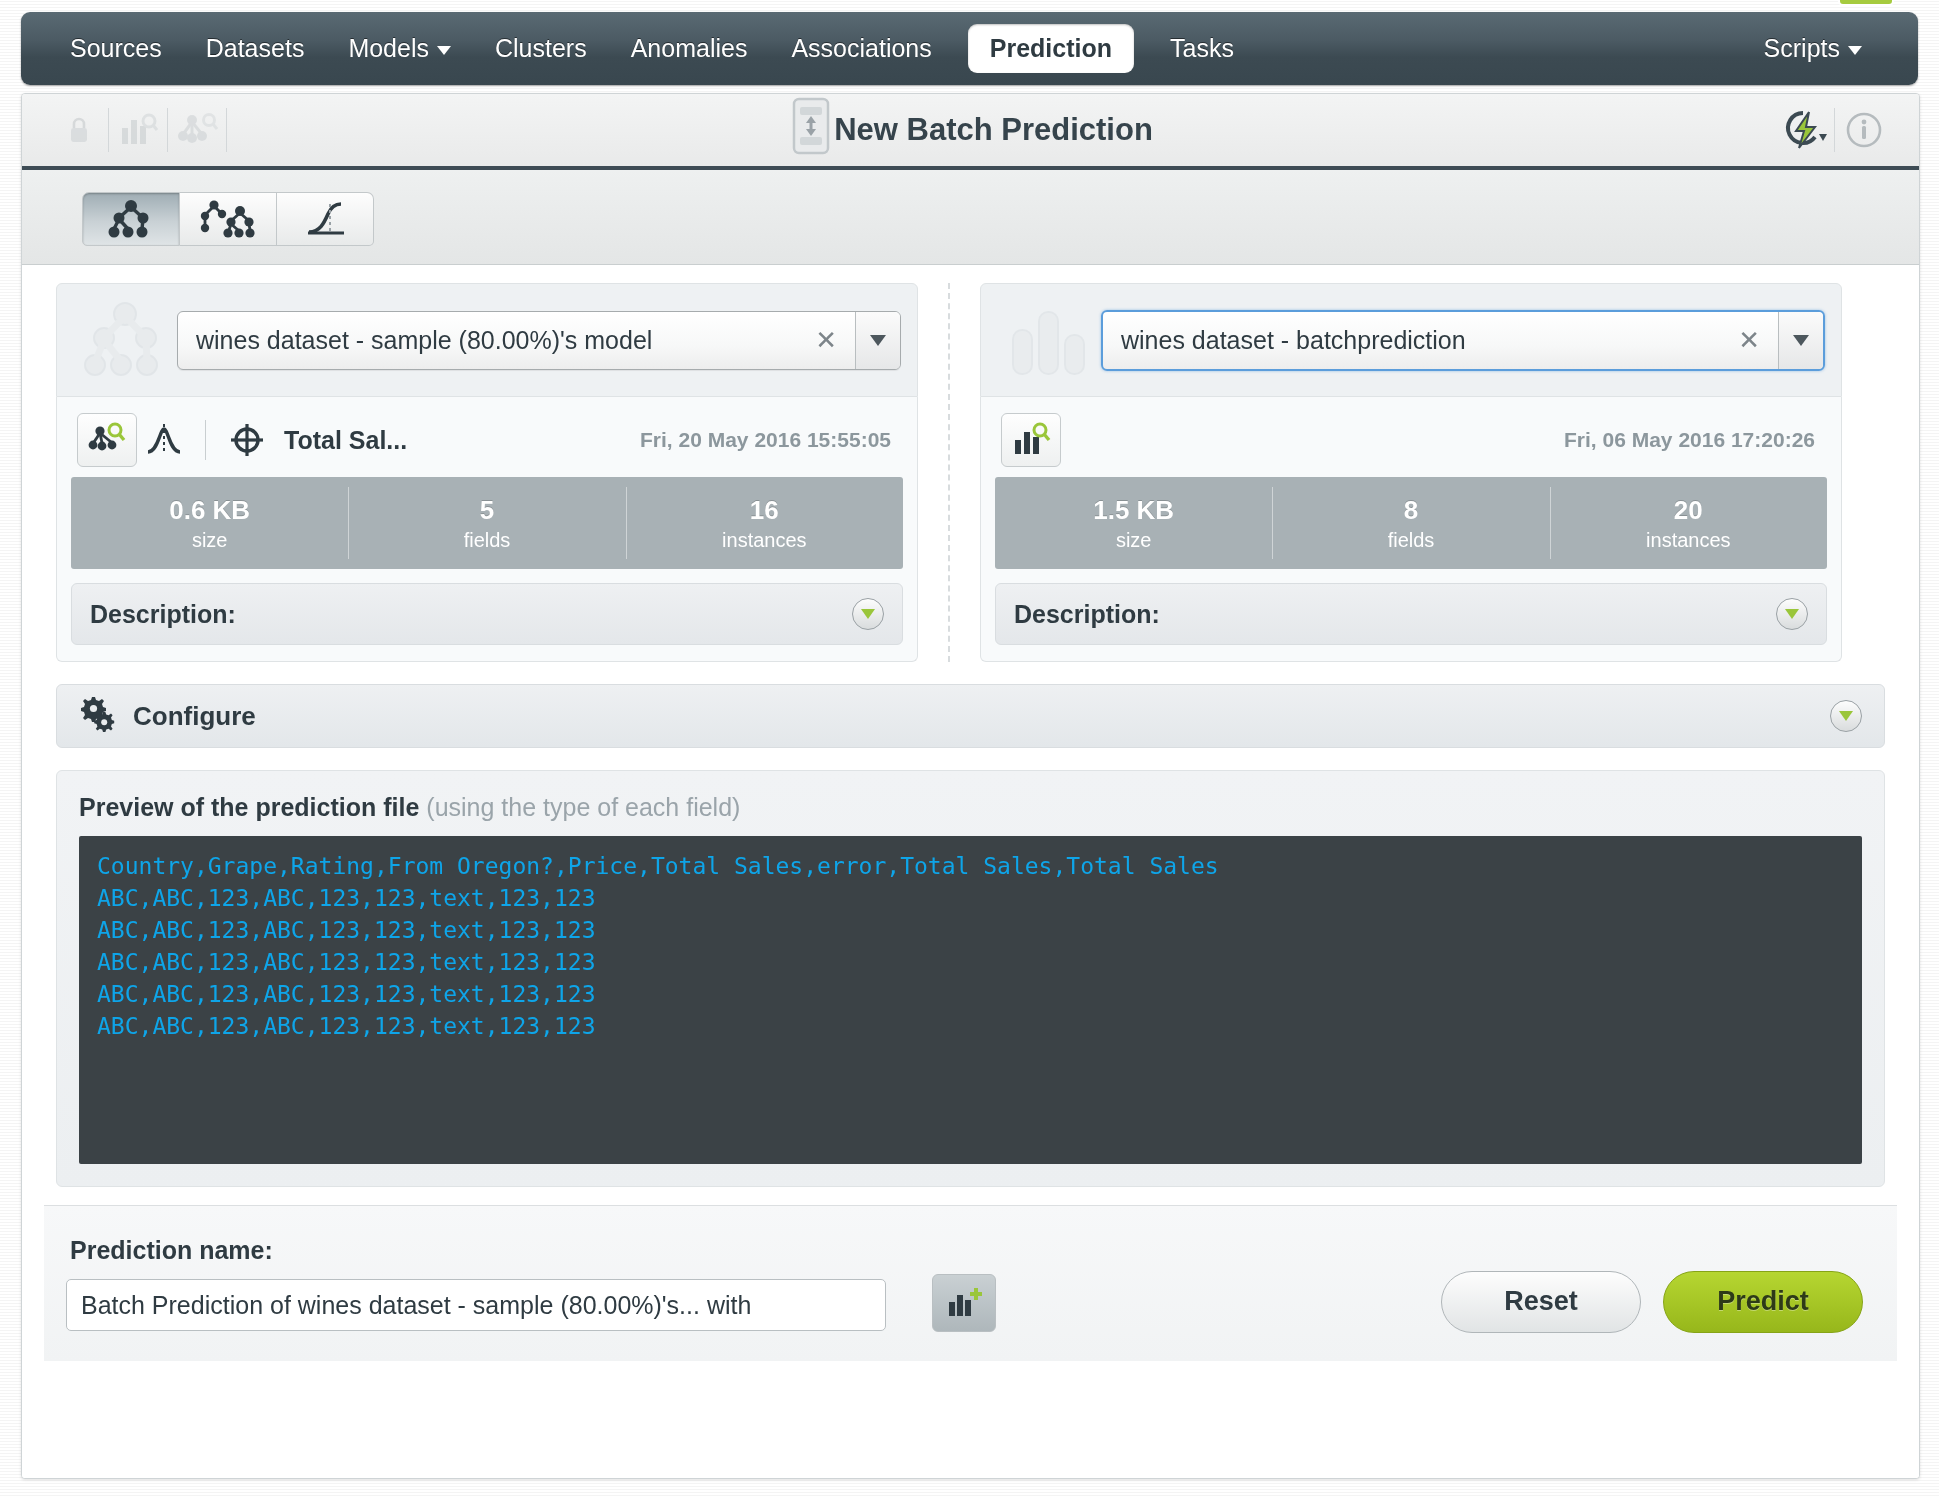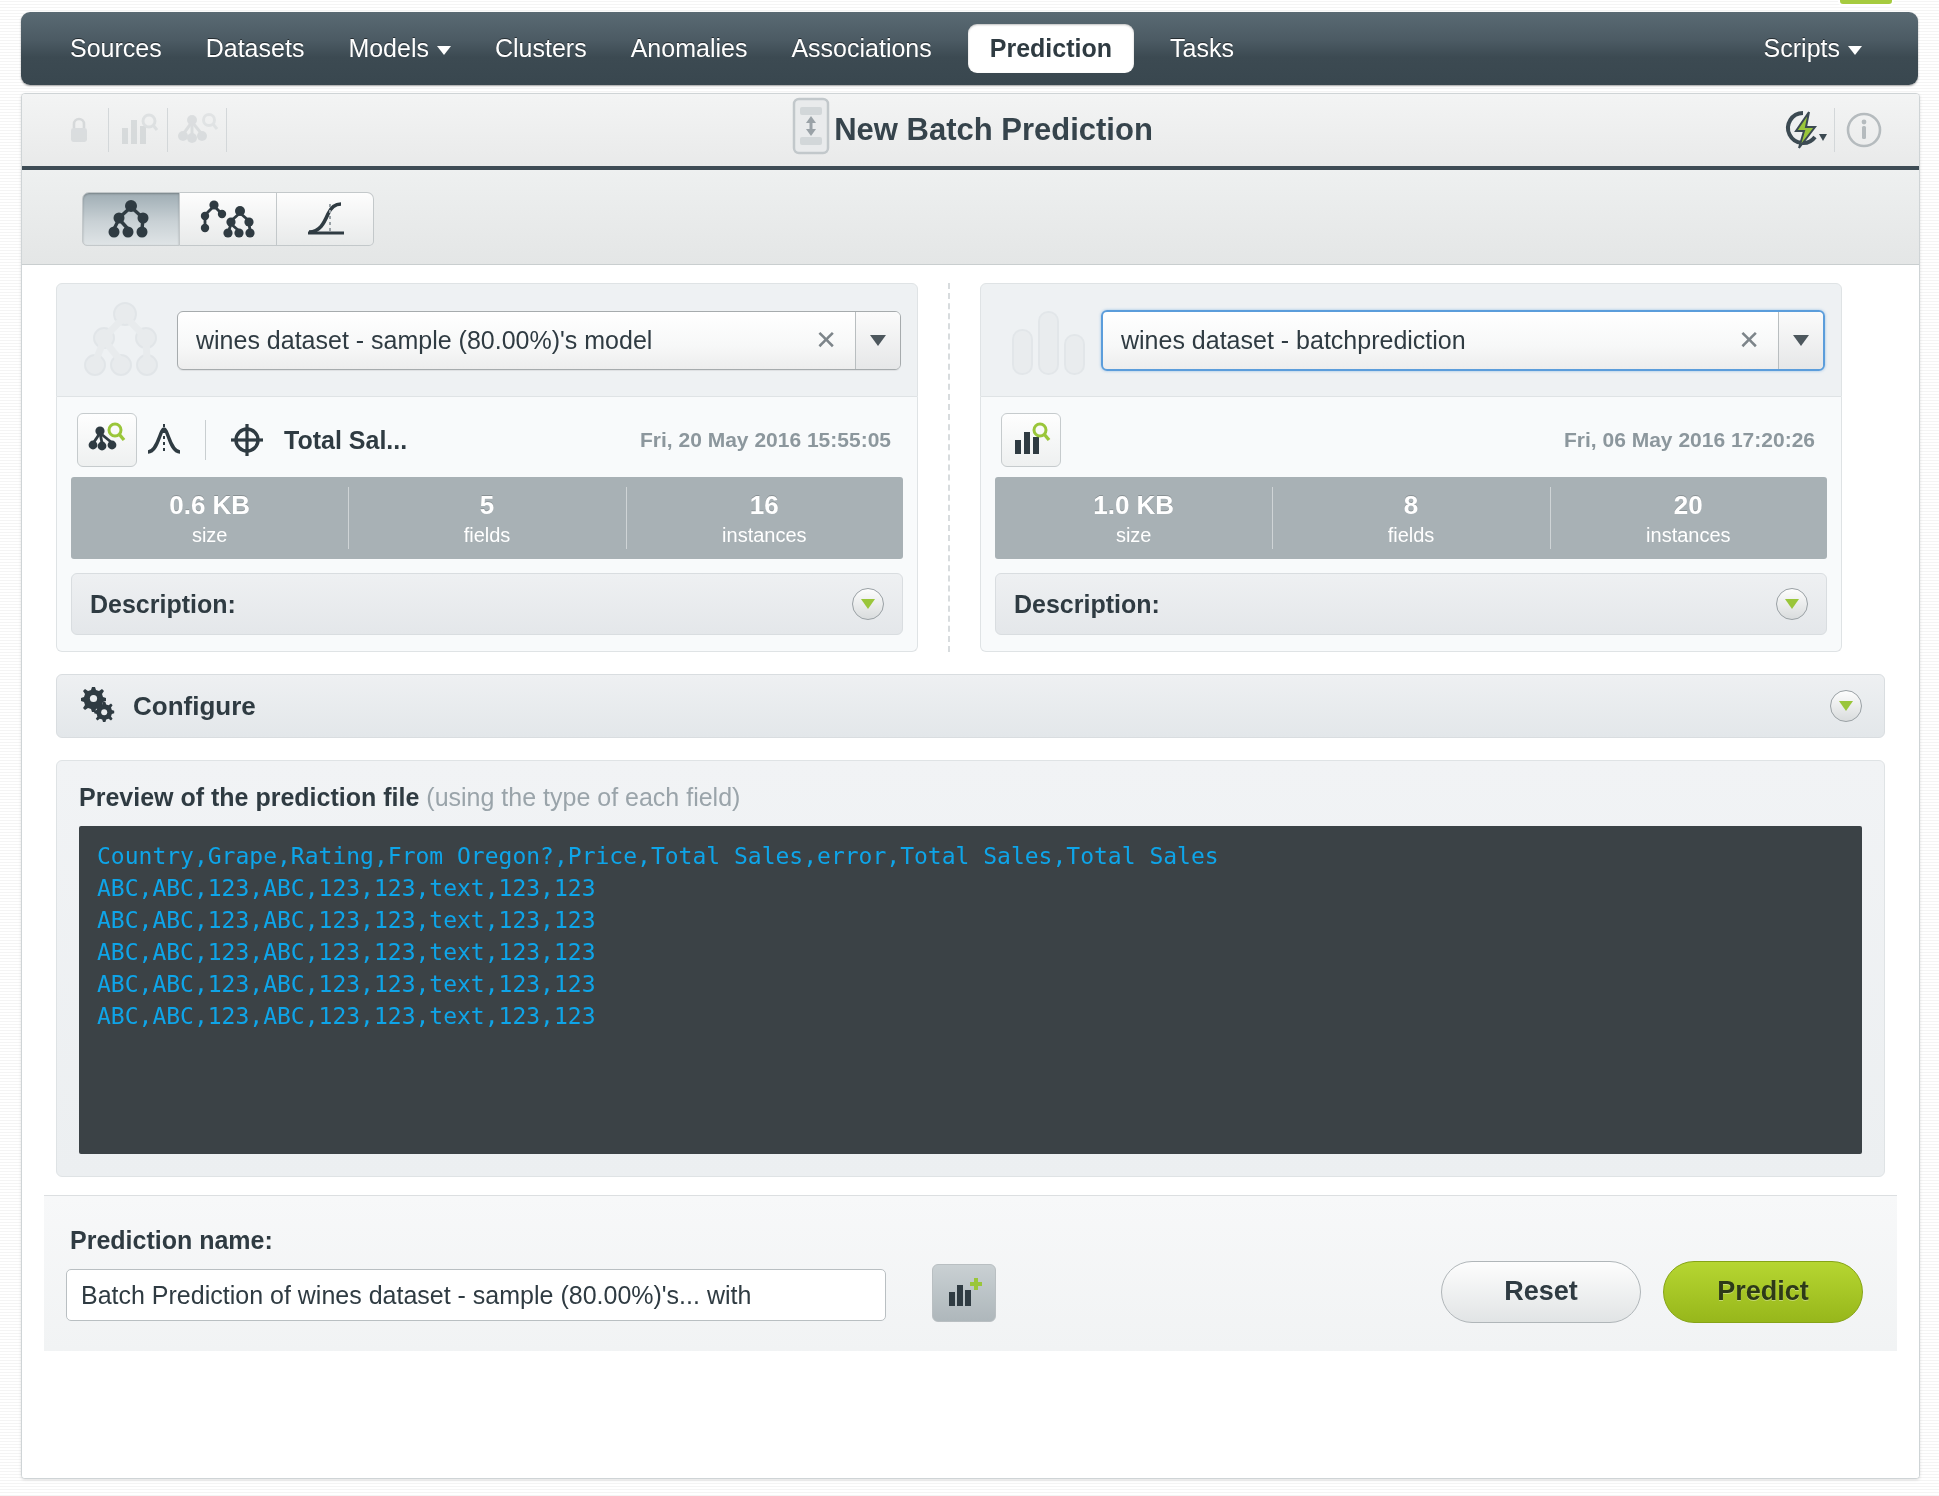--- a/index.html
+++ b/index.html
@@ -287,21 +287,21 @@
     font-weight: bold;
     color: #8c979d;
     white-space: nowrap;
     padding-right: 6px;
   }
 
   .stats {
     display: flex;
     background: #a8b1b5;
     border-radius: 3px;
-    height: 82px;
+    height: 92px;
     margin-top: 8px;
   }
   .stat {
     flex: 1;
     display: flex;
     flex-direction: column;
     align-items: center;
     justify-content: center;
     color: #ffffff;
     position: relative;
@@ -743,21 +743,21 @@
                   <rect x="22" y="15" width="6" height="17" fill="#2f3b42"></rect>
                   <circle cx="29" cy="8" r="6" fill="none" stroke="#9ac63a" stroke-width="3"></circle>
                   <line x1="33" y1="12" x2="38" y2="18" stroke="#9ac63a" stroke-width="3.4"></line>
                 </svg>
               </div>
               <div class="timestamp">Fri, 06 May 2016 17:20:26</div>
             </div>
 
             <div class="stats">
               <div class="stat">
-                <span class="stat-val">1.0 KB</span>
+                <span class="stat-val">1.5 KB</span>
                 <span class="stat-lbl">size</span>
               </div>
               <div class="stat">
                 <span class="stat-val">8</span>
                 <span class="stat-lbl">fields</span>
               </div>
               <div class="stat">
                 <span class="stat-val">20</span>
                 <span class="stat-lbl">instances</span>
               </div>

